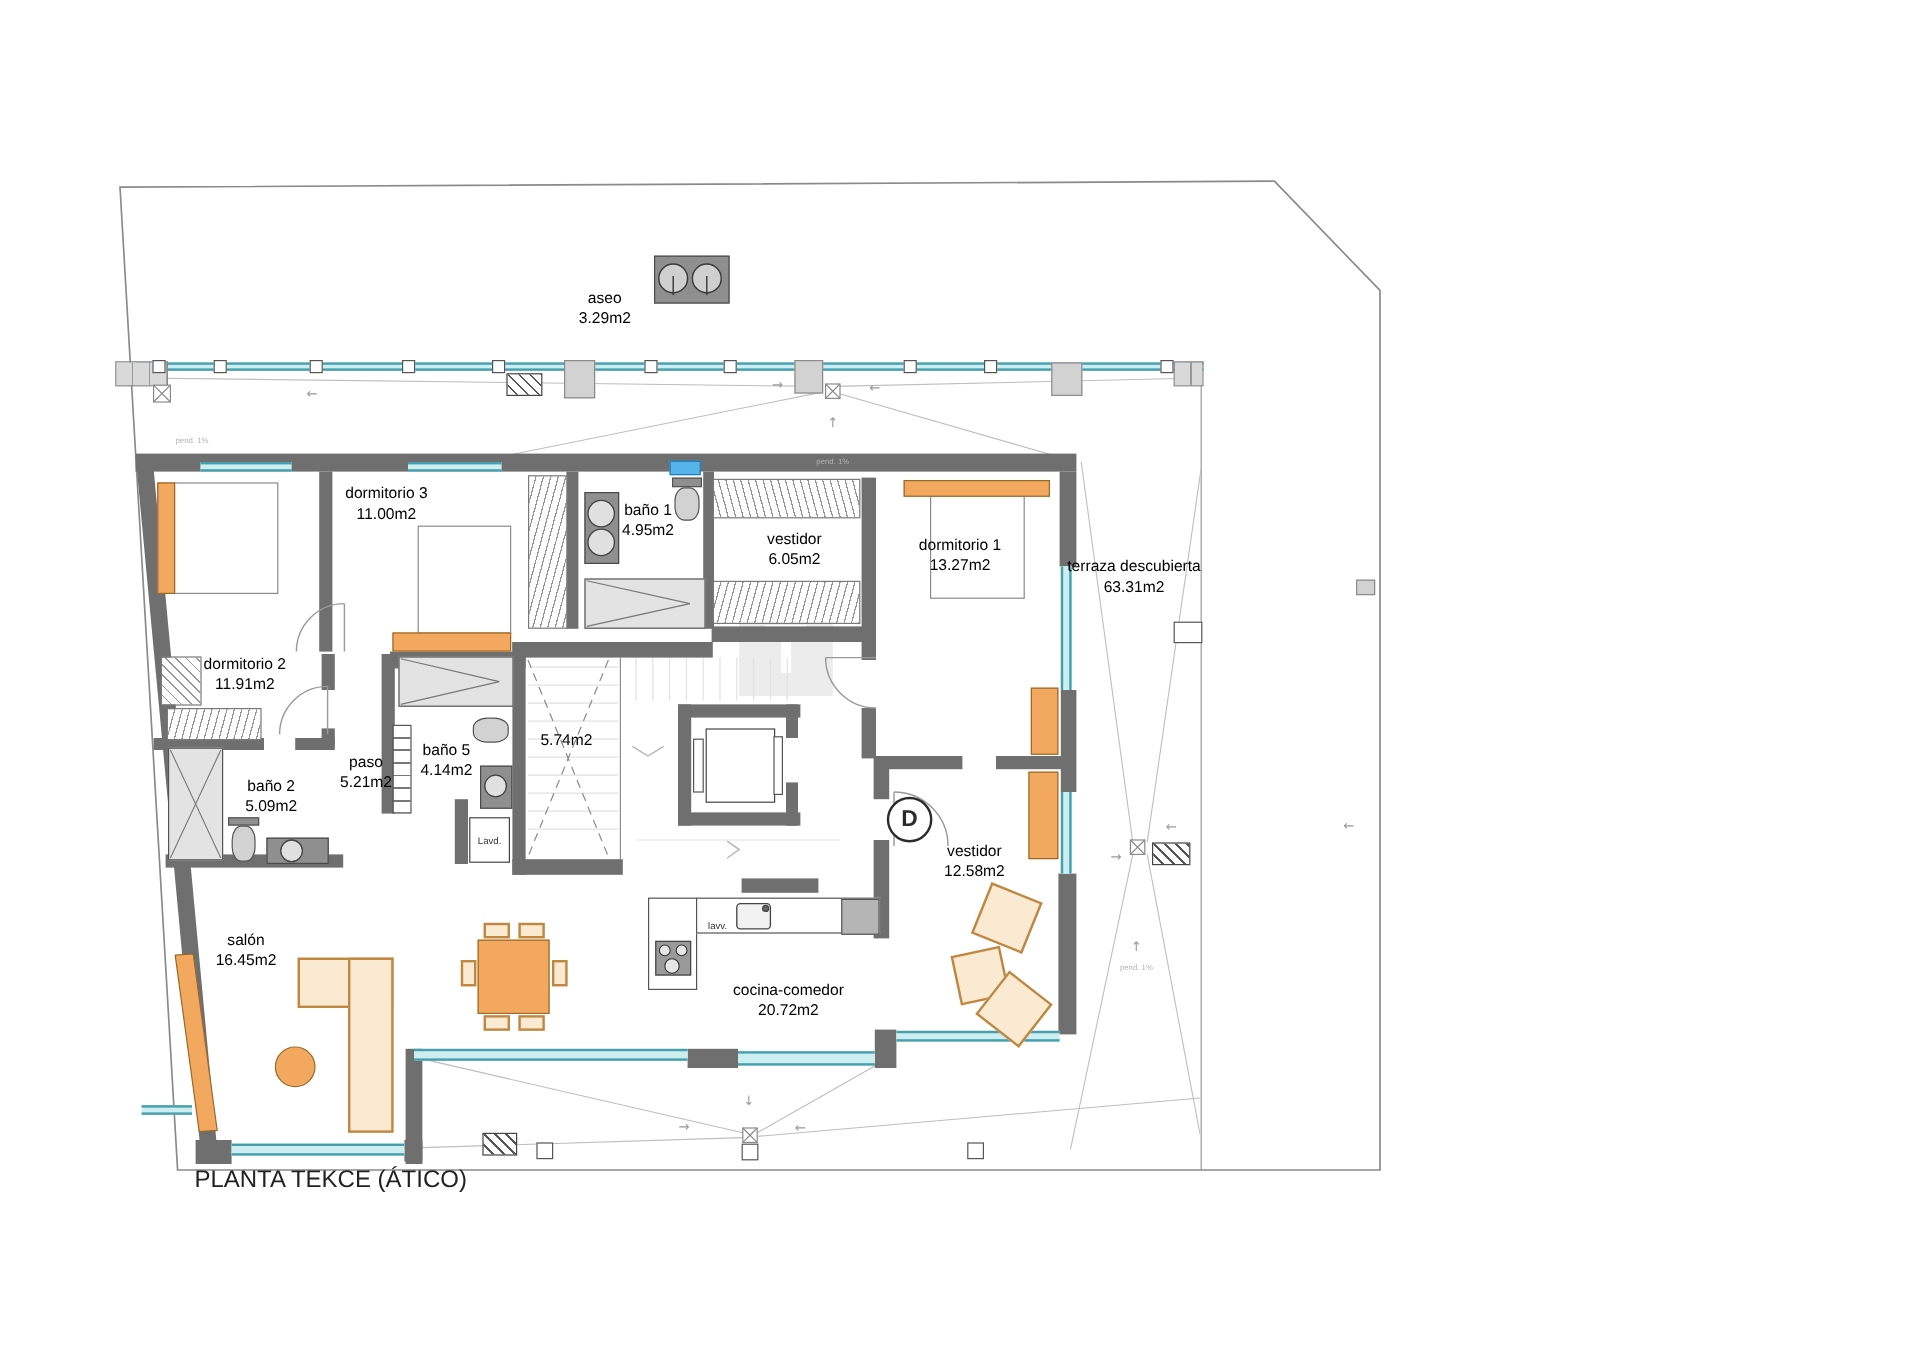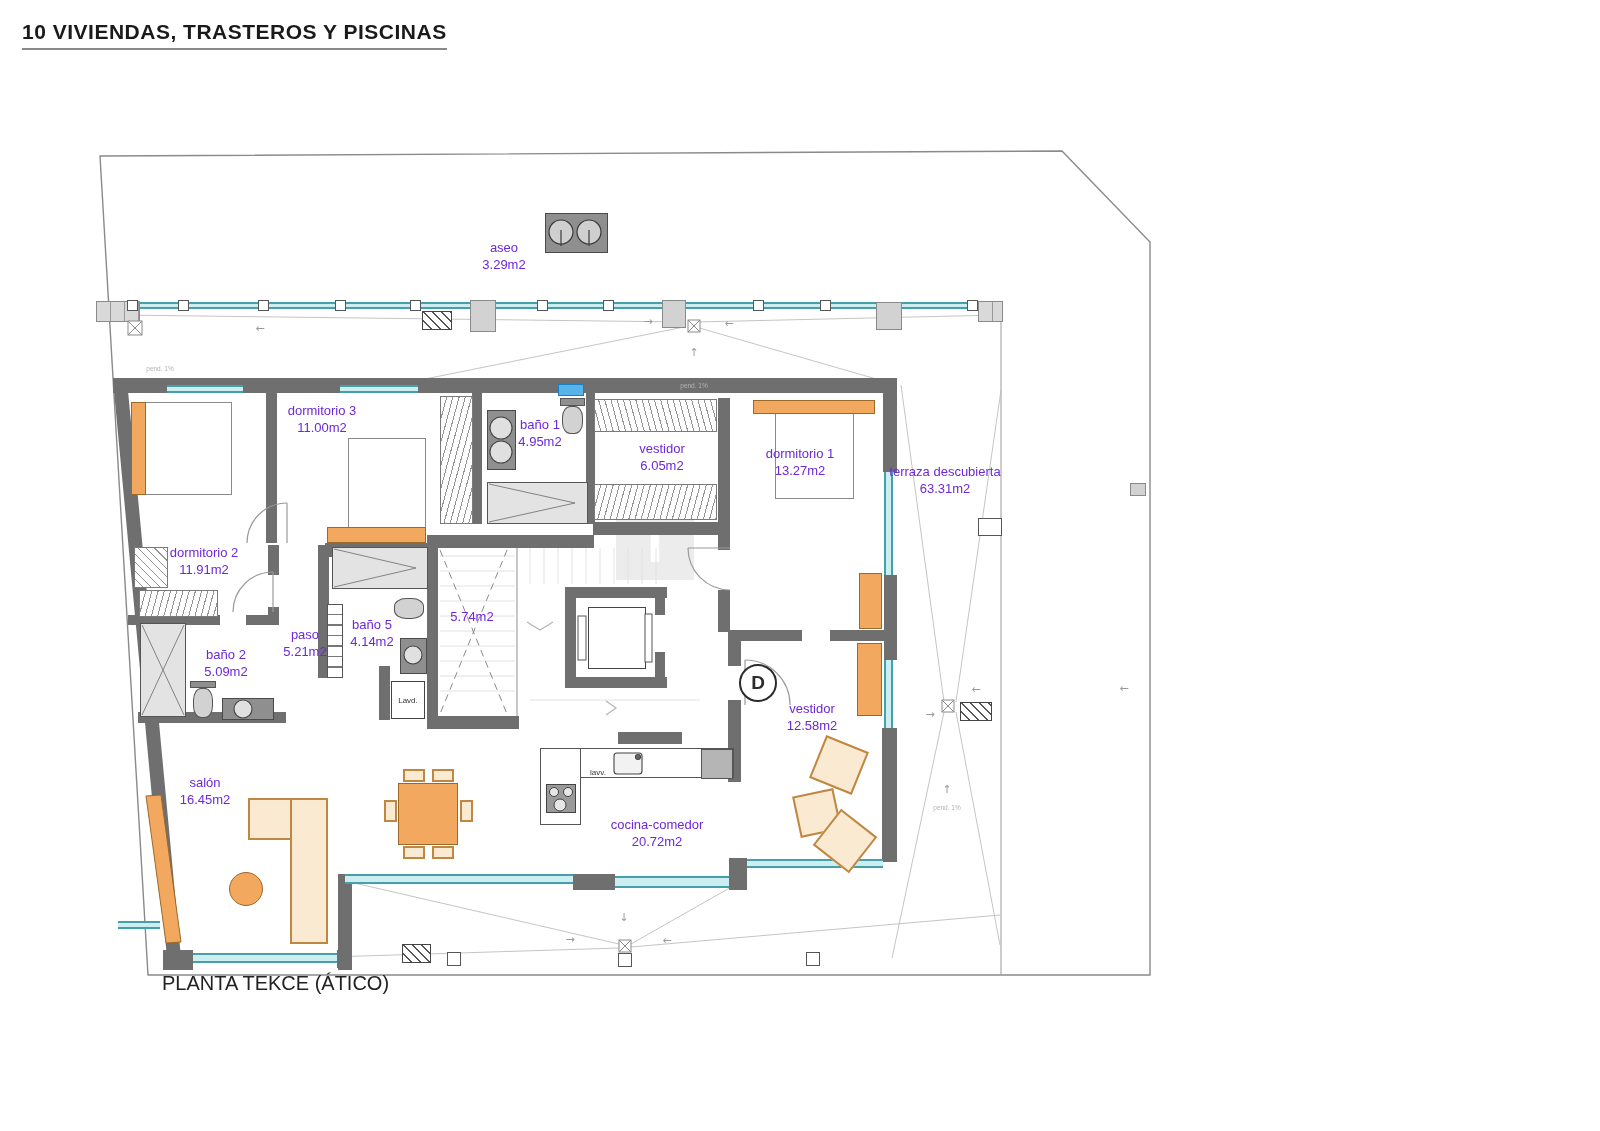--- a/index.html
+++ b/index.html
@@ -24,21 +24,21 @@
          background:repeating-linear-gradient(45deg,#fff 0 5px,#555 5px 6.5px);}
   .ladder{position:absolute;border:1px solid #555;box-sizing:border-box;
          background:repeating-linear-gradient(to bottom,#fff 0 9px,#777 9px 10.5px);}
   .furn{position:absolute;box-sizing:border-box;}
   .orange{background:#f2a85e;border:1px solid #9c6a28;}
   .cream{background:#f9ead1;border:2px solid #c08742;}
   .bed{background:#fff;border:1.5px solid #8a8a8a;}
   .fixture{position:absolute;background:#d2d2d2;border:1px solid #555;box-sizing:border-box;}
   .counter{position:absolute;background:#fff;border:1.5px solid #555;box-sizing:border-box;}
   .room-label{position:absolute;transform:translate(-50%,-50%);text-align:center;
-              font-size:13px;line-height:1.3;white-space:nowrap;color:#6d28d9;}
+              font-size:13px;line-height:1.3;white-space:nowrap;color:#000000;}
   .room-label span{display:block;}
   .mini{position:absolute;transform:translate(-50%,-50%);font-size:8px;color:#333;white-space:nowrap;}
   .tinyslope{position:absolute;transform:translate(-50%,-50%);font-size:6.5px;color:#b3b3b3;white-space:nowrap;}
   .arrow{position:absolute;transform:translate(-50%,-50%);font-family:"DejaVu Sans",sans-serif;
          font-size:11px;color:#9a9a9a;}
   .dcircle{position:absolute;left:739px;top:664px;width:34px;height:34px;border:2px solid #2b2b2b;
            border-radius:50%;background:#fff;display:flex;align-items:center;justify-content:center;
            font-size:19px;font-weight:bold;color:#2b2b2b;}
   .lavbox{position:absolute;left:391px;top:681px;width:34px;height:38px;border:1.5px solid #444;
           background:#fff;display:flex;align-items:center;justify-content:center;font-size:8px;color:#333;box-sizing:border-box;}
@@ -46,21 +46,20 @@
   .wm-logo{width:78px;height:78px;background:#ececec;display:flex;align-items:center;justify-content:center;
            font-size:58px;font-weight:bold;color:#fff;}
   .wm-text{font-size:82px;font-weight:bold;letter-spacing:10px;color:#eaeaea;line-height:1;}
   svg.layer{position:absolute;left:0;top:0;pointer-events:none;}
 </style>
 </head>
 <body>
 
 <div class="canvas">
 
-  <div class="title">10 VIVIENDAS, TRASTEROS Y PISCINAS</div>
 
   <div class="watermark">
     <div class="wm-logo">T</div>
   </div>
 
   <svg class="layer" width="1600" height="1131">
 
     <g stroke="#8a8a8a" stroke-width="1.4" fill="none">
       <polygon points="100,156 1062,151 1150,242 1150,975 148,975"></polygon>
     </g>

